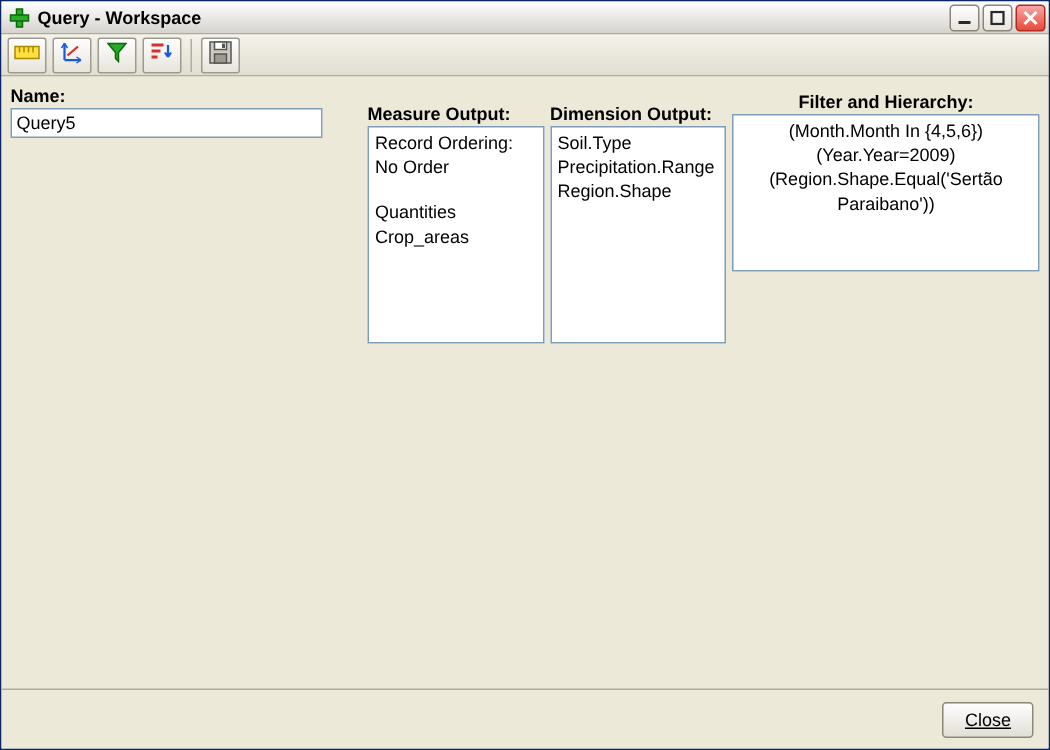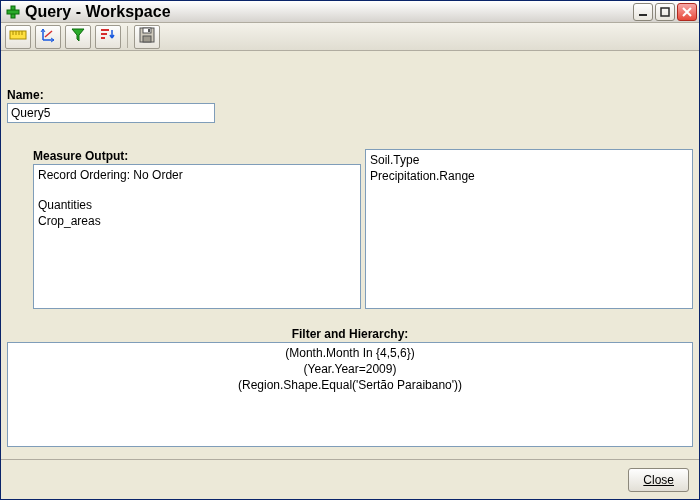--- a/index.html
+++ b/index.html
@@ -30,21 +30,21 @@
   }
   .titlebar .app-icon {
     width: 16px; height: 16px;
     display: flex; align-items: center; justify-content: center;
     margin-right: 4px;
   }
   .titlebar .title-text {
     flex: 1;
     font-weight: bold;
     color: #000;
-    font-size: 16px;
+    font-size: 12px;
   }
   .titlebar .win-buttons { display: flex; gap: 2px; }
   .win-btn {
     width: 20px; height: 18px;
     display: flex; align-items: center; justify-content: center;
     background: linear-gradient(#fefefe, #e8e5dd);
     border: 1px solid #8a867a;
     border-radius: 3px;
   }
   .win-btn.close {
@@ -72,24 +72,23 @@
   .tool-sep {
     width: 1px; height: 22px;
     background: #b0aca0;
     margin: 0 2px;
   }
 
   .content {
     flex: 1;
     padding: 6px 6px 0 6px;
     display: flex;
-    flex-direction: column;
-    gap: 14px;
+    flex-direction: row;
+    gap: 4px;
     background: #ece9d8;
-    margin-top: 31px;
   }
   .label { font-weight: bold; color: #000; margin-bottom: 1px; }
   .text-input {
     width: 208px;
     height: 20px;
     border: 1px solid #7f9db9;
     background: #fff;
     font-family: inherit;
     font-size: 12px;
     padding: 1px 3px;
@@ -239,23 +238,25 @@
       <div class="col">
         <div class="label">Measure Output:</div>
         <div class="list-box">
           <div>Record Ordering: No Order</div>
           <div style="height:14px"></div>
           <div>Quantities</div>
           <div>Crop_areas</div>
         </div>
       </div>
       <div class="col">
+        <div class="label">Dimension Output:</div>
         <div class="list-box">
           <div>Soil.Type</div>
           <div>Precipitation.Range</div>
+          <div>Region.Shape</div>
         </div>
       </div>
     </div>
 
     <div class="filter-section">
       <div class="label">Filter and Hierarchy:</div>
       <div class="list-box">
         <div>(Month.Month In {4,5,6})</div>
         <div>(Year.Year=2009)</div>
         <div>(Region.Shape.Equal('Sertão Paraibano'))</div>

